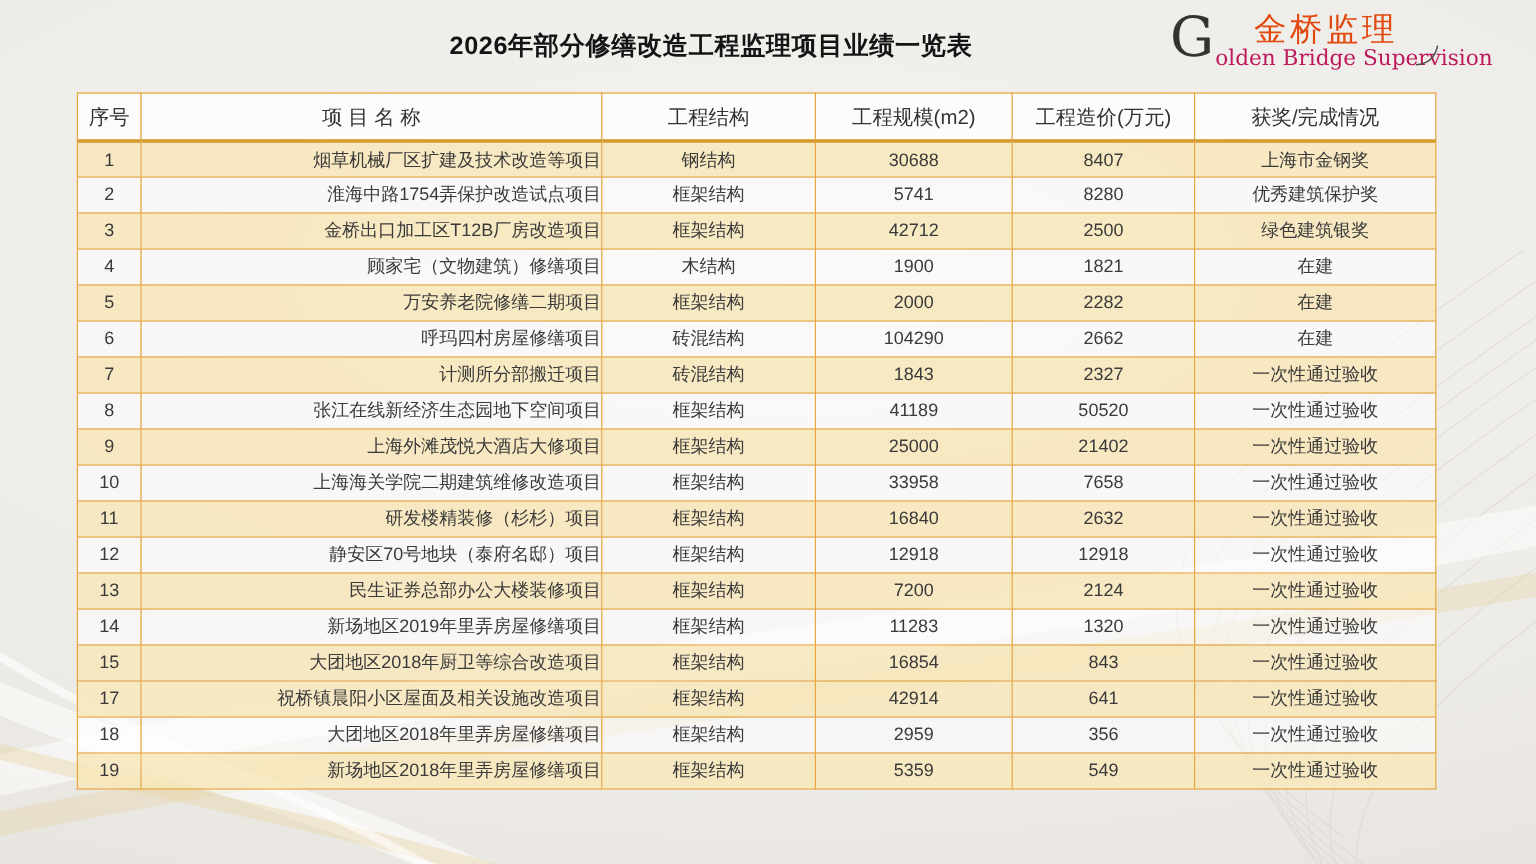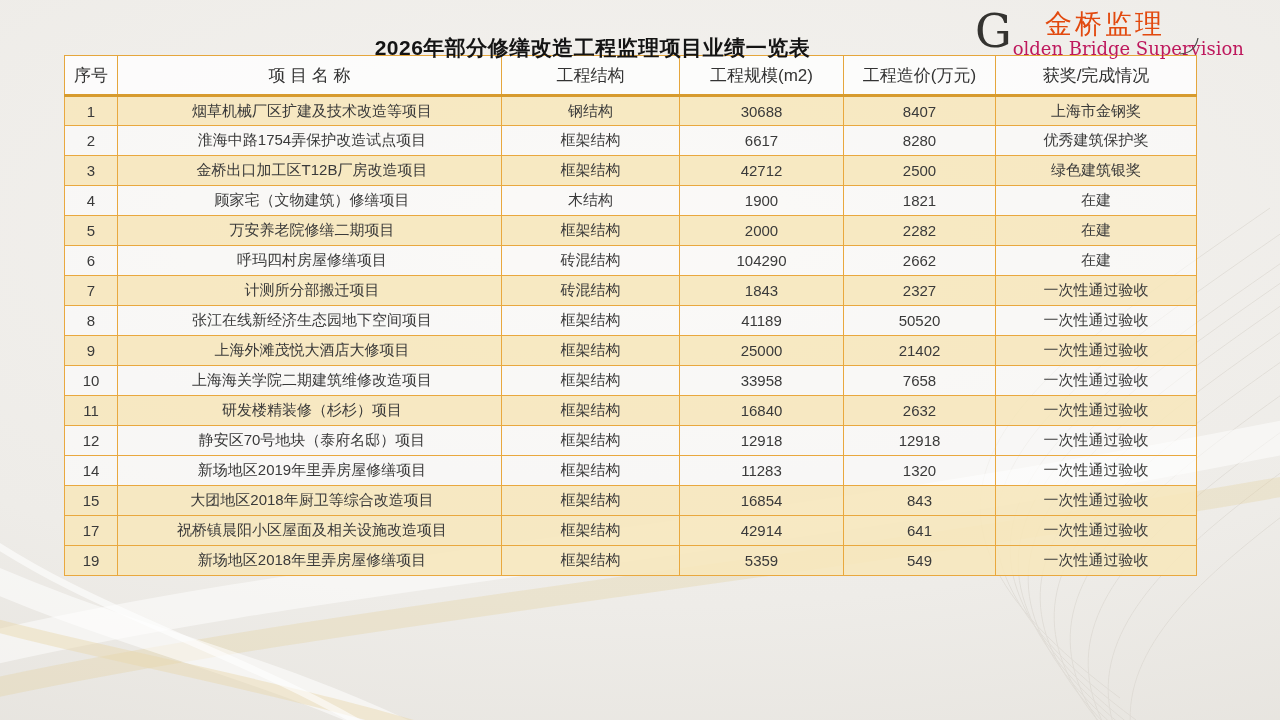--- a/index.html
+++ b/index.html
@@ -8,21 +8,21 @@
     position:relative;
     font-family:"Liberation Sans","DejaVu Sans",sans-serif;
     background:radial-gradient(ellipse 130% 95% at 50% 32%, #f4f2ef 0%, #eeece8 55%, #e3e0da 100%);
   }
 
   
   .decor { position:absolute; left:0; top:0; width:1280px; height:720px; z-index:0; }
 
   
   .page-title {
-    position:absolute; top:34px; left:0; width:1185px; z-index:2;
+    position:absolute; top:24px; left:0; width:1185px; z-index:2;
     text-align:center; font-size:21px; font-weight:bold; color:#141414;
     letter-spacing:0.5px;
   }
 
   
   .logo { position:absolute; top:6px; right:95px; z-index:2; width:210px; }
   .logo-cn {
     margin-left:70px; font-size:27px; font-weight:normal; color:#e2490e;
     letter-spacing:3px; font-family:"Liberation Serif","DejaVu Serif",serif;
     white-space:nowrap;
@@ -30,35 +30,35 @@
   .logo-en {
     font-family:"DejaVu Serif","Liberation Serif",serif; 
     font-size:18px; color:#be185d; margin-top:-4px; white-space:nowrap;
   }
   .logo-en::first-letter {
     font-size:46px; float:left; line-height:26px; margin:-20px 1px 0 0; color:#343330;
   }
   .logo-flourish { position:absolute; right:-16px; bottom:2px; }
 
   
-  .table-wrap { position:absolute; left:64px; top:55px; z-index:1; }
+  .table-wrap { position:absolute; left:64px; top:77px; z-index:1; }
   table { border-collapse:collapse; table-layout:fixed; width:1132px; }
   col.c0{width:53px;} col.c1{width:384px;} col.c2{width:178px;}
   col.c3{width:164px;} col.c4{width:152px;} col.c5{width:201px;}
   th {
     height:40px; background:rgba(255,255,255,0.78);
     border:1px solid #e5a63c; border-bottom:3px solid #d79b2e;
     font-size:17px; font-weight:normal; color:#333; text-align:center;
     white-space:nowrap; overflow:hidden;
   }
   td {
     height:30px; border:1px solid #e9a83e; font-size:15px; color:#3a3a3a;
     text-align:center; white-space:nowrap; overflow:hidden; padding:0;
   }
-  td.c1 { text-align:center; padding-left:5px;margin-left:39px; }
+  td.c1 { text-align:right; padding-left:5px;margin-left:39px; }
   tr.odd  td { background:rgba(247,231,188,0.88); }
   tr.even td { background:rgba(255,255,255,0.55); }
 </style>
 </head>
 <body>
 
 <svg class="decor" viewBox="0 0 1280 720" xmlns="http://www.w3.org/2000/svg">
   <defs>
     <path id="arc" d="M 1300,250 C 1040,430 880,540 1150,740" fill="none"></path>
   </defs>
@@ -120,21 +120,21 @@
           <td class="c1">烟草机械厂区扩建及技术改造等项目</td>
           <td class="c2">钢结构</td>
           <td class="c3">30688</td>
           <td class="c4">8407</td>
           <td class="c5">上海市金钢奖</td>
         </tr>
         <tr class="even">
           <td class="c0">2</td>
           <td class="c1">淮海中路1754弄保护改造试点项目</td>
           <td class="c2">框架结构</td>
-          <td class="c3">6617</td>
+          <td class="c3">5741</td>
           <td class="c4">8280</td>
           <td class="c5">优秀建筑保护奖</td>
         </tr>
         <tr class="odd">
           <td class="c0">3</td>
           <td class="c1">金桥出口加工区T12B厂房改造项目</td>
           <td class="c2">框架结构</td>
           <td class="c3">42712</td>
           <td class="c4">2500</td>
           <td class="c5">绿色建筑银奖</td>
@@ -204,20 +204,28 @@
           <td class="c5">一次性通过验收</td>
         </tr>
         <tr class="even">
           <td class="c0">12</td>
           <td class="c1">静安区70号地块（泰府名邸）项目</td>
           <td class="c2">框架结构</td>
           <td class="c3">12918</td>
           <td class="c4">12918</td>
           <td class="c5">一次性通过验收</td>
         </tr>
+        <tr class="odd">
+          <td class="c0">13</td>
+          <td class="c1">民生证券总部办公大楼装修项目</td>
+          <td class="c2">框架结构</td>
+          <td class="c3">7200</td>
+          <td class="c4">2124</td>
+          <td class="c5">一次性通过验收</td>
+        </tr>
         <tr class="even">
           <td class="c0">14</td>
           <td class="c1">新场地区2019年里弄房屋修缮项目</td>
           <td class="c2">框架结构</td>
           <td class="c3">11283</td>
           <td class="c4">1320</td>
           <td class="c5">一次性通过验收</td>
         </tr>
         <tr class="odd">
           <td class="c0">15</td>
@@ -226,20 +234,28 @@
           <td class="c3">16854</td>
           <td class="c4">843</td>
           <td class="c5">一次性通过验收</td>
         </tr>
         <tr class="odd">
           <td class="c0">17</td>
           <td class="c1">祝桥镇晨阳小区屋面及相关设施改造项目</td>
           <td class="c2">框架结构</td>
           <td class="c3">42914</td>
           <td class="c4">641</td>
+          <td class="c5">一次性通过验收</td>
+        </tr>
+        <tr class="even">
+          <td class="c0">18</td>
+          <td class="c1">大团地区2018年里弄房屋修缮项目</td>
+          <td class="c2">框架结构</td>
+          <td class="c3">2959</td>
+          <td class="c4">356</td>
           <td class="c5">一次性通过验收</td>
         </tr>
         <tr class="odd">
           <td class="c0">19</td>
           <td class="c1">新场地区2018年里弄房屋修缮项目</td>
           <td class="c2">框架结构</td>
           <td class="c3">5359</td>
           <td class="c4">549</td>
           <td class="c5">一次性通过验收</td>
         </tr>

